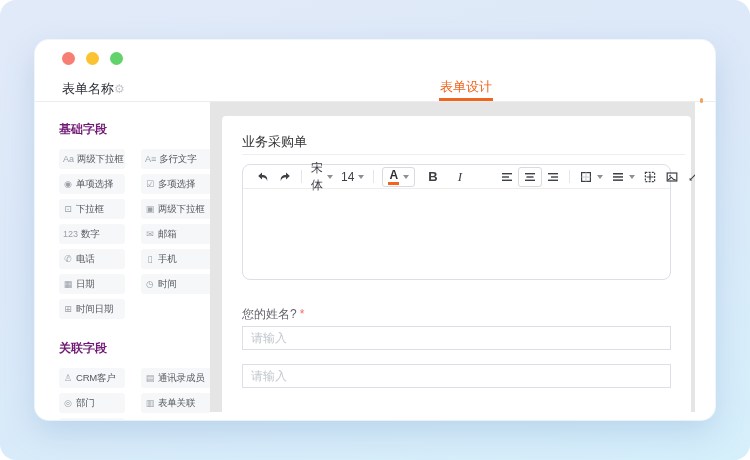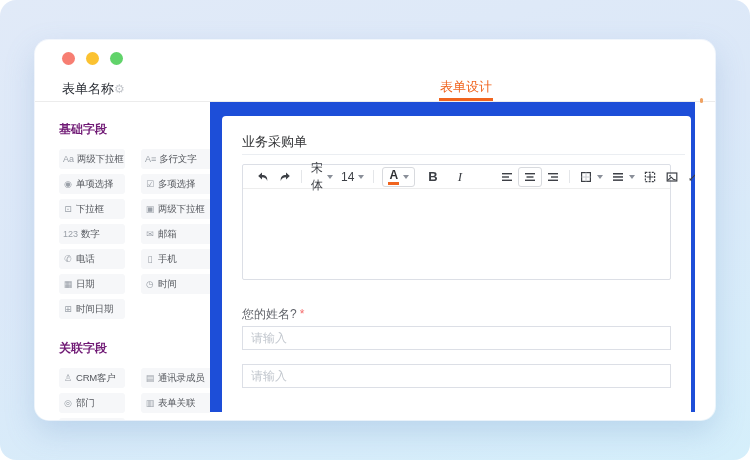--- a/index.html
+++ b/index.html
@@ -24,26 +24,26 @@
   
   .body{flex:1;display:flex;min-height:0;}
   .sidebar{width:175px;flex:none;box-sizing:border-box;padding:19px 0 0 24px;background:#fff;overflow:hidden;}
   .side-title{font-size:12px;font-weight:600;color:#701a75;margin:0 0 11px;}
   .chips{display:grid;grid-template-columns:66px 78px;gap:5px 16px;margin-bottom:21px;}
   .chip{height:20px;display:flex;align-items:center;gap:3px;background:#f6f7f9;border-radius:3px;
     padding:0 4px;box-sizing:border-box;overflow:hidden;cursor:grab;}
   .chip-icon{min-width:10px;font-size:9px;color:#9aa0a8;text-align:center;line-height:1;flex:none;}
   .chip-label{font-size:9.5px;color:#55585e;white-space:nowrap;letter-spacing:-.2px;}
   
-  .main{flex:1;background:#1d4ed8;margin:0 20px 8px 0;overflow:hidden;min-width:0;}
+  .main{flex:1;background:#e5e5e5;margin:0 20px 8px 0;overflow:hidden;min-width:0;}
   .card{margin:14px 4px 0 12px;background:#fff;border-radius:4px 4px 0 0;padding:17px 20px 40px;}
   .form-title{font-size:13px;color:#303133;line-height:18px;cursor:text;}
   .title-divider{height:1px;background:#ebeef2;margin:3px -14px 0 0;}
   
-  .editor{border:1px solid #dcdfe6;border-radius:2px;margin-top:9px;}
+  .editor{border:1px solid #dcdfe6;border-radius:8px;margin-top:9px;}
   .editor-toolbar{height:23px;display:flex;align-items:center;padding:0 9px;border-bottom:1px solid #ededed;}
   .tbtn{display:flex;align-items:center;border:none;background:none;padding:0 4px;height:20px;
     color:#3d4046;font-size:12px;cursor:pointer;gap:2px;}
   .tbtn svg{display:block}
   .tb-sep{width:1px;height:13px;background:#e4e6e9;margin:0 5px;flex:none;}
   .caret{width:0;height:0;border-left:3px solid transparent;border-right:3px solid transparent;
     border-top:4px solid #8a8f99;margin-left:2px;}
   .color-btn{border:1px solid #d8dade;border-radius:3px;height:20px;padding:0 5px;margin:0 3px;}
   .color-A{display:inline-flex;flex-direction:column;align-items:center;line-height:1;}
   .color-A .A{font-size:12px;font-weight:600;color:#303133;}

